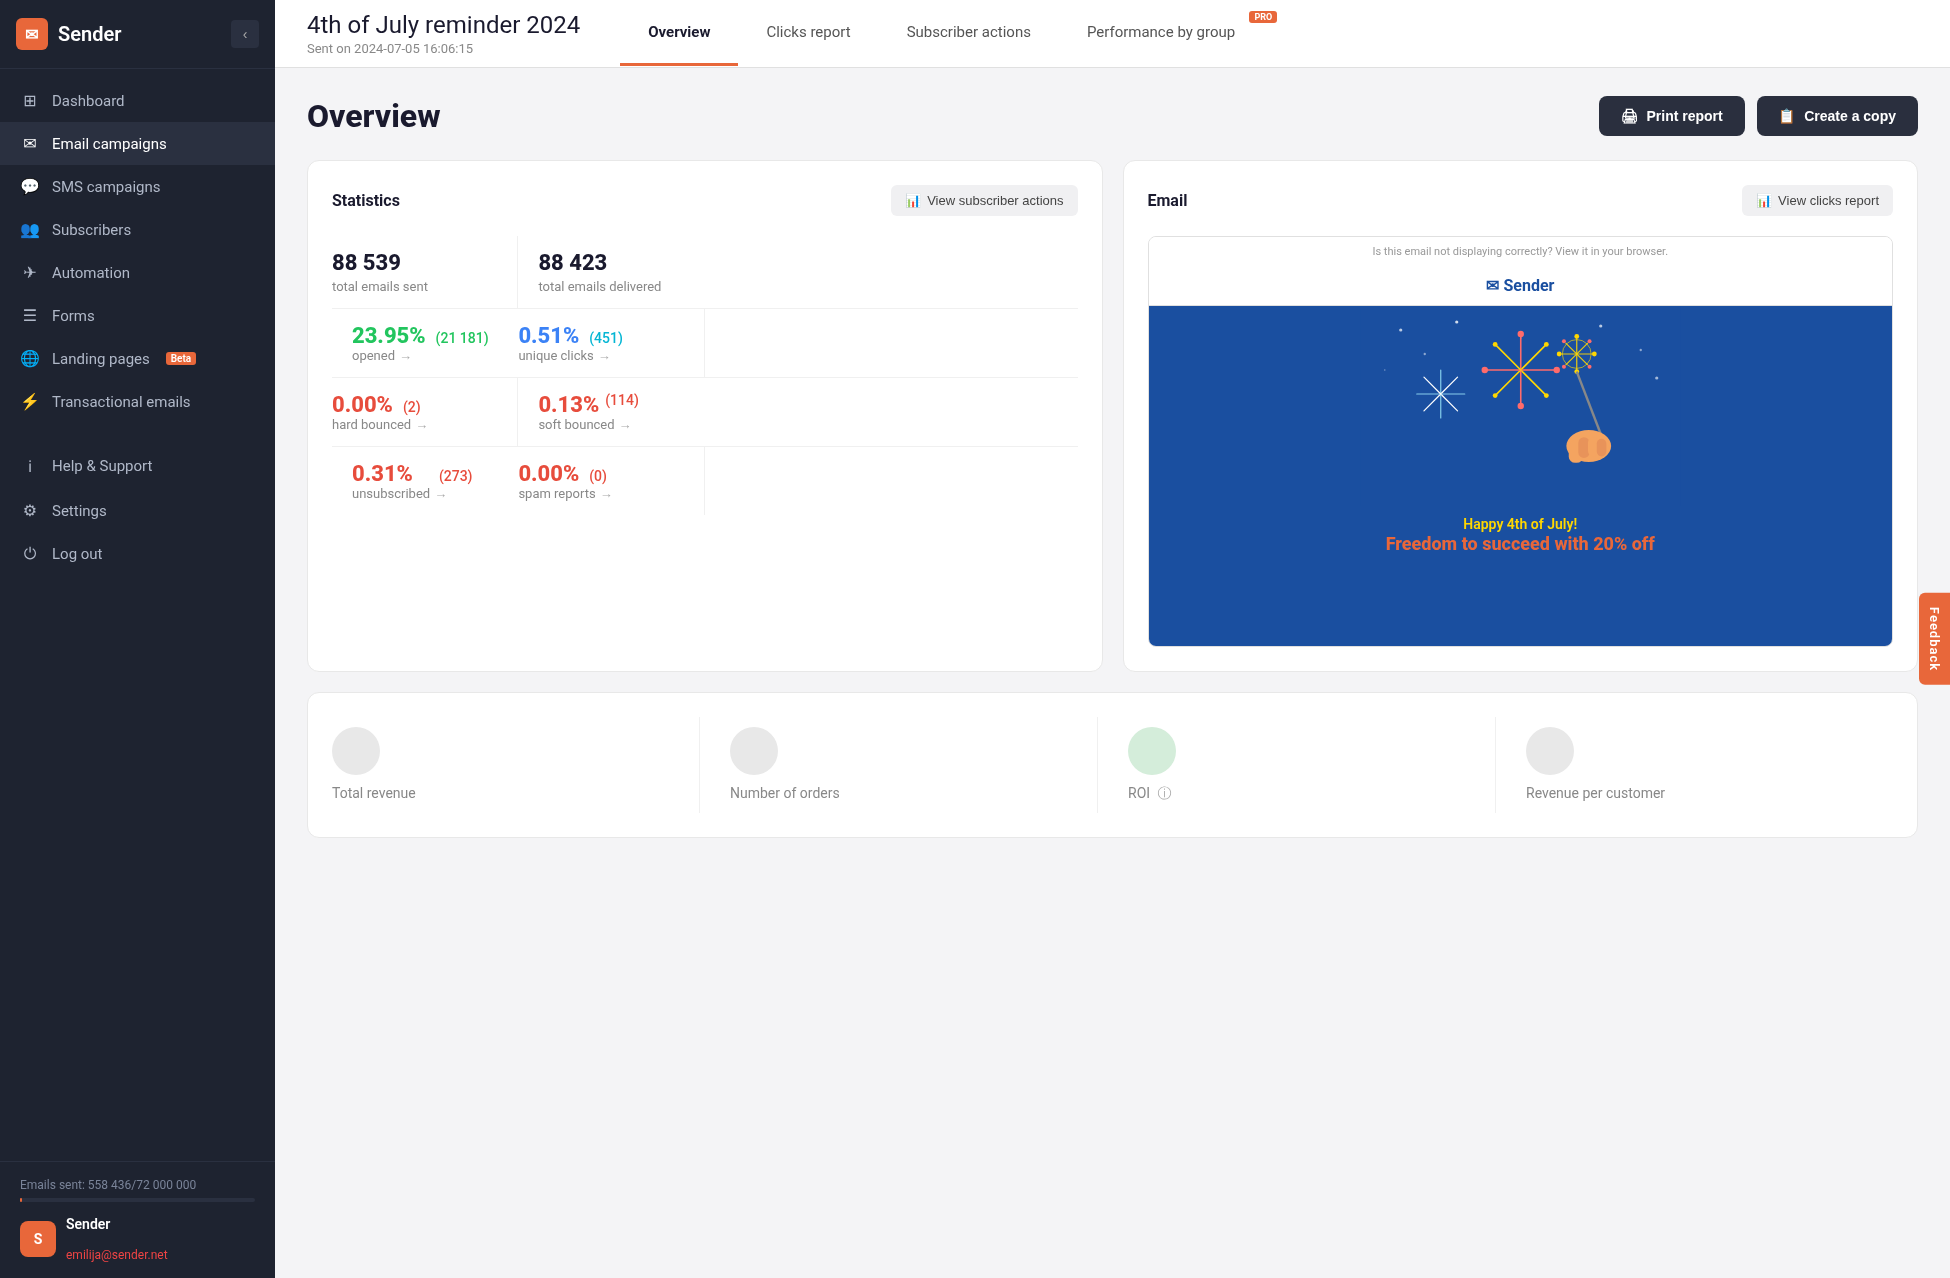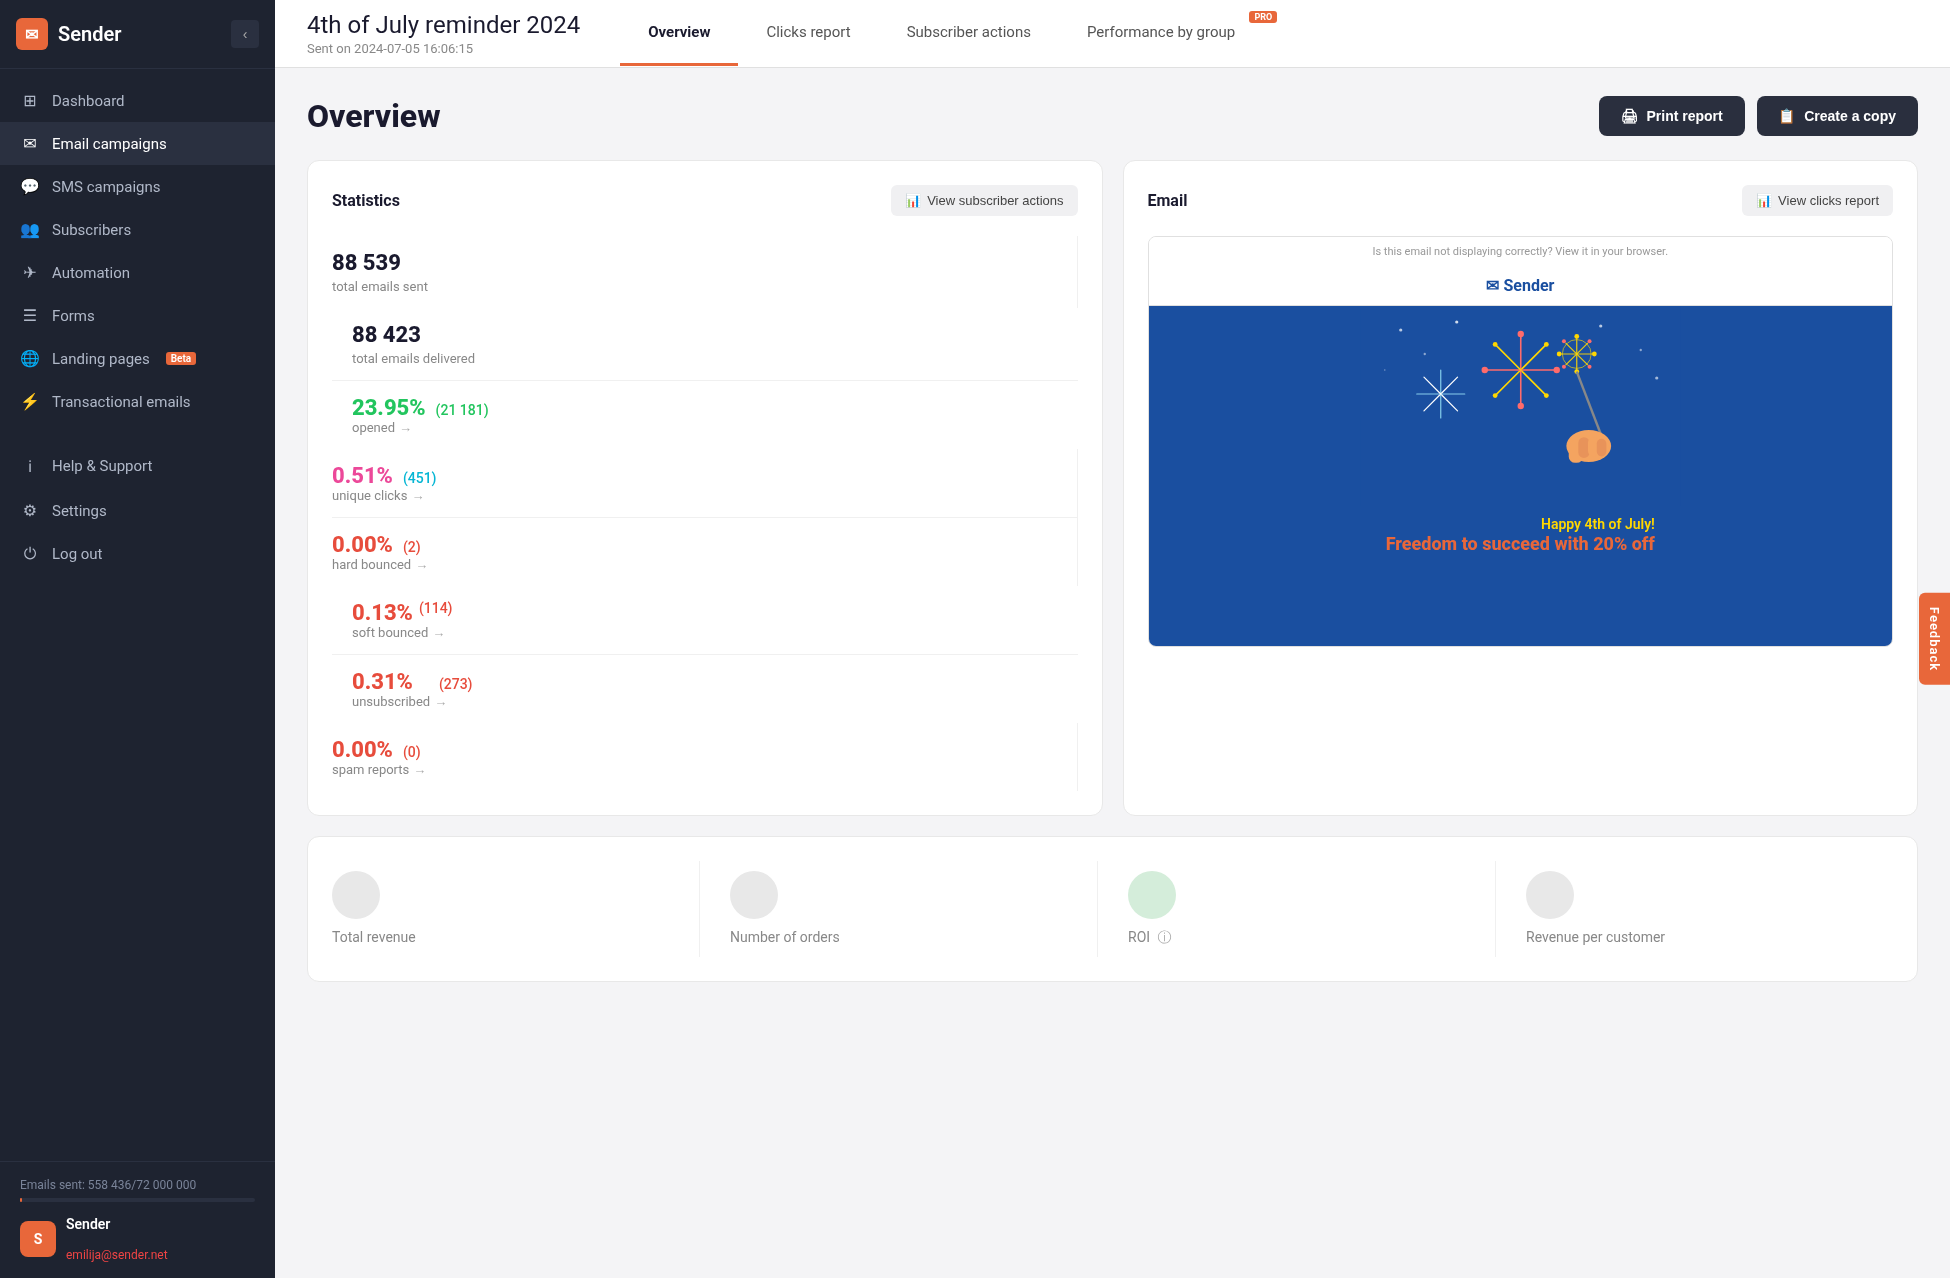--- a/index.html
+++ b/index.html
@@ -234,21 +234,21 @@
       font-weight: 500;
       color: #444;
       cursor: pointer;
       display: flex;
       align-items: center;
       gap: 6px;
     }
 
     .stats-grid {
       display: grid;
-      grid-template-columns: 1fr;
+      grid-template-columns: 1fr 1fr 1fr 1fr;
       gap: 0;
     }
     .stat-cell {
       padding: 14px 0;
     }
     .stat-cell:nth-child(odd) { padding-right: 20px; border-right: 1px solid #f0f0f0; }
     .stat-cell:nth-child(even) { padding-left: 20px; }
     .stat-main {
       font-size: 22px;
       font-weight: 800;
@@ -257,21 +257,21 @@
     }
     .stat-label {
       font-size: 13px;
       color: #888;
       display: flex;
       align-items: center;
       gap: 4px;
     }
     .stat-label .arrow { color: #aaa; }
     .stat-percent-green { color: #22c55e; font-size: 22px; font-weight: 800; }
-    .stat-percent-teal { color: #ec4899; font-size: 22px; font-weight: 800; }
+    .stat-percent-teal { color: #3b82f6; font-size: 22px; font-weight: 800; }
     .stat-percent-red { color: #e74c3c; font-size: 22px; font-weight: 800; }
     .stat-count {
       font-size: 14px;
       font-weight: 500;
       margin-left: 6px;
     }
     .count-green { color: #22c55e; }
     .count-teal { color: #06b6d4; }
     .count-red { color: #e74c3c; }
 
@@ -296,21 +296,21 @@
     }
     .email-preview-top-bar {
       background: #fff;
       width: 100%;
       padding: 8px 12px;
       font-size: 11px;
       color: #999;
       text-align: center;
     }
     .email-text {
-      text-align: right;
+      text-align: center;
       padding: 10px;
     }
     .email-happy {
       color: #ffd700;
       font-size: 14px;
       font-weight: 600;
     }
     .email-freedom {
       color: #e8673a;
       font-size: 18px;

